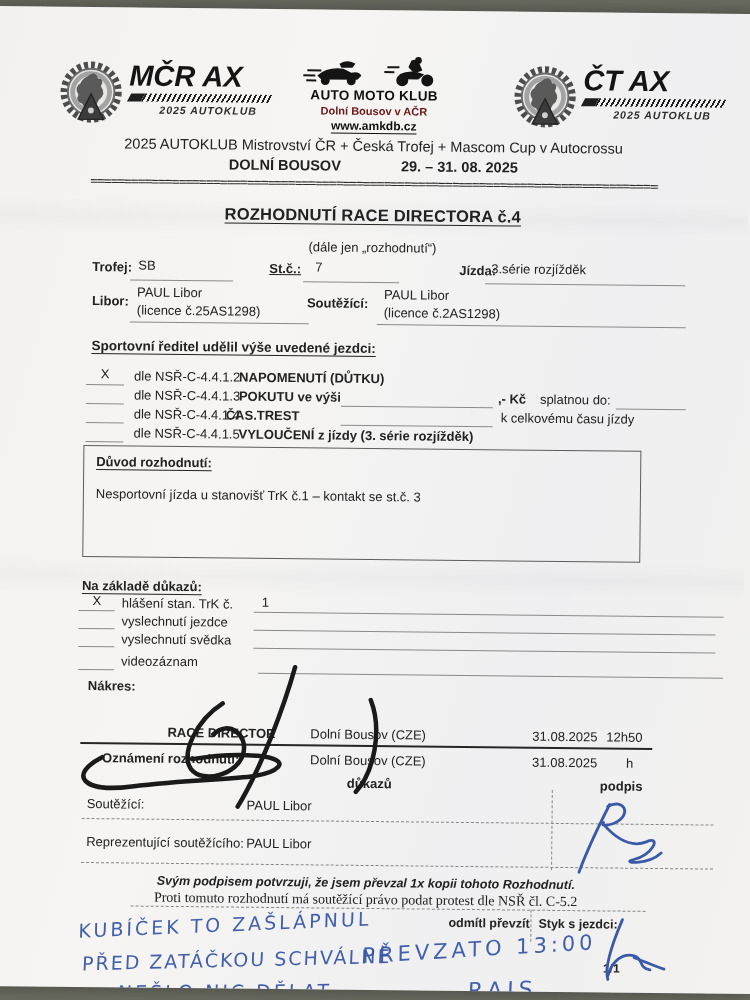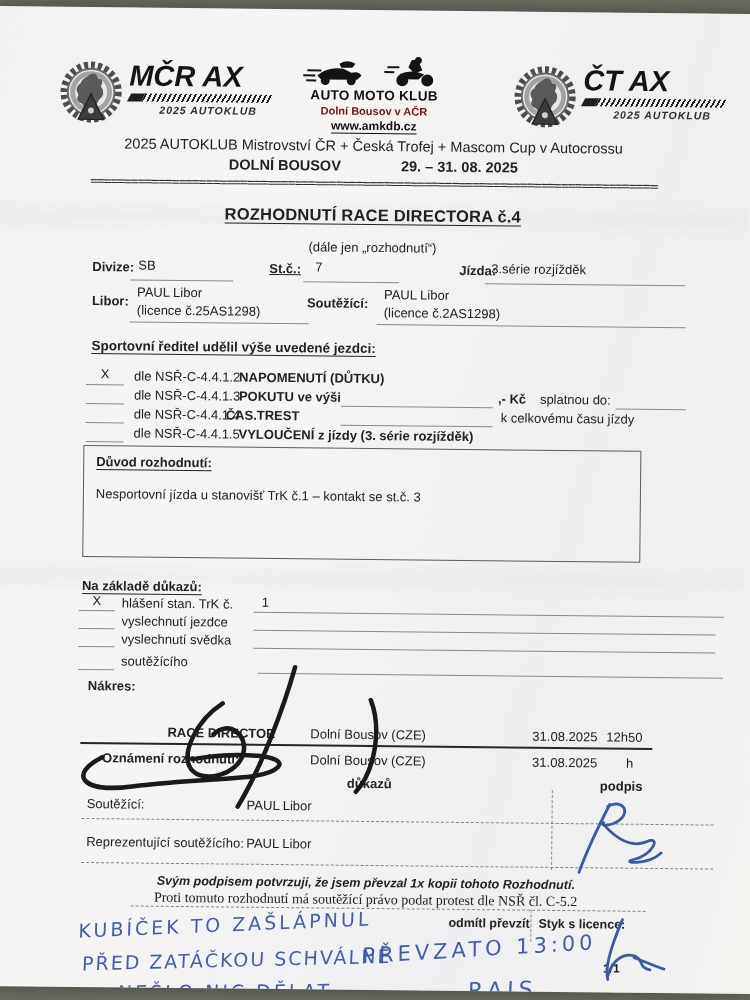--- a/index.html
+++ b/index.html
@@ -106,21 +106,21 @@
   <div class="abs center b" style="top:158px;font-size:14.5px;">
     <span>DOLNÍ BOUSOV</span>
     <span style="display:inline-block;width:52px;"></span>
     <span>29. – 31. 08. 2025</span>
   </div>
   <div class="abs" style="left:92px;top:176px;width:568px;overflow:hidden;font-family:'DejaVu Sans Mono',monospace;font-size:13px;letter-spacing:-1px;color:#2c2c2c;">========================================================================================</div>
 
   <div class="abs center b u" style="top:206px;font-size:16.5px;letter-spacing:.2px;">ROZHODNUTÍ RACE DIRECTORA č.4</div>
   <div class="abs center" style="top:240px;font-size:13px;">(dále jen „rozhodnutí“)</div>
 
-  <div class="abs b fs13" style="left:95px;top:262px;">Divize:</div>
+  <div class="abs b fs13" style="left:95px;top:262px;">Trofej:</div>
   <div class="abs line fs13" style="left:133px;top:260px;width:95px;height:22px;padding-left:8px;">SB</div>
   <div class="abs b fs13" style="left:272px;top:262px;text-decoration:underline;">St.č.:</div>
   <div class="abs line fs13" style="left:306px;top:260px;width:84px;height:22px;padding-left:12px;">7</div>
   <div class="abs b fs13" style="left:462px;top:262px;">Jízda:</div>
   <div class="abs line fs13" style="left:488px;top:260px;width:194px;height:22px;padding-left:6px;">3.série rozjížděk</div>
 
   <div class="abs b fs13" style="left:95px;top:296px;">Libor:</div>
   <div class="abs line fs13" style="left:133px;top:286px;width:172px;height:38px;padding-left:7px;line-height:18px;">
     <span style="display:block">PAUL Libor</span>
     <span style="display:block">(licence č.25AS1298)</span>
@@ -168,21 +168,21 @@
 
   <div class="abs line" style="left:85px;top:614px;width:36px;height:17px;"></div>
   <div class="abs fs13" style="left:128px;top:616px;">vyslechnutí jezdce</div>
   <div class="abs line" style="left:260px;top:614px;width:462px;height:17px;"></div>
 
   <div class="abs line" style="left:85px;top:632px;width:36px;height:17px;"></div>
   <div class="abs fs13" style="left:128px;top:634px;">vyslechnutí svědka</div>
   <div class="abs line" style="left:260px;top:632px;width:462px;height:17px;"></div>
 
   <div class="abs line" style="left:85px;top:650px;width:36px;height:22px;"></div>
-  <div class="abs fs13" style="left:128px;top:656px;">soutěžícího</div>
+  <div class="abs fs13" style="left:128px;top:656px;">videozáznam</div>
   <div class="abs line" style="left:265px;top:656px;width:465px;height:18px;"></div>
 
   <div class="abs b fs13" style="left:88px;top:681px;padding-left:7px;">Nákres:</div>
 
   <div class="abs" style="left:88px;top:745px;width:572px;border-top:2px solid #262626;"></div>
   <div class="abs b fs13" style="left:175px;top:727px;">RACE DIRECTOR</div>
   <div class="abs fs13" style="left:318px;top:727px;">Dolní Bousov (CZE)</div>
   <div class="abs fs13" style="left:540px;top:727px;">31.08.2025</div>
   <div class="abs fs13" style="left:614px;top:727px;">12h50</div>
 
@@ -219,21 +219,21 @@
       <path d="M52,32 C62,43 78,56 95,49 C111,42 101,63 82,67 C69,70 96,73 110,60"></path>
     </g>
   </svg>
 
   <div class="abs center" style="top:876px;font-size:12.5px;font-style:italic;font-weight:600;">Svým podpisem potvrzuji, že jsem převzal 1x kopii tohoto Rozhodnutí.</div>
   <div class="abs center" style="top:892px;font-size:14px;font-family:'Liberation Serif',serif;">Proti tomuto rozhodnutí má soutěžící právo podat protest dle NSŘ čl. C-5.2</div>
 
   <div class="abs dotline" style="left:140px;top:895px;width:515px;height:13px;"></div>
   <div class="abs" style="left:540px;top:908px;height:32px;border-left:1.5px dashed #888;"></div>
   <div class="abs b" style="left:458px;top:915px;font-size:12.5px;">odmítl převzít</div>
-  <div class="abs b" style="left:548px;top:915px;font-size:12.5px;">Styk s licence:</div>
+  <div class="abs b" style="left:548px;top:915px;font-size:12.5px;">Styk s jezdci:</div>
   <div class="abs b" style="left:613px;top:959px;font-size:12px;">1/1</div>
 
   <div class="abs hw" style="left:88px;top:915px;font-size:19px;letter-spacing:3px;transform:rotate(-3deg) skewX(-4deg);">KUBÍČEK TO ZAŠLÁPNUL</div>
   <div class="abs hw" style="left:92px;top:950px;font-size:19px;letter-spacing:2px;transform:rotate(-2deg) skewX(-4deg);">PŘED ZATÁČKOU SCHVÁLNĚ</div>
   <div class="abs hw" style="left:128px;top:982px;font-size:19px;letter-spacing:3px;transform:rotate(-1deg) skewX(-4deg);">NEŠLO NIC DĚLAT</div>
   <div class="abs hw" style="left:372px;top:936px;font-size:21px;letter-spacing:4px;transform:rotate(-4deg) skewX(-4deg);">PŘEVZATO 13:00</div>
   <div class="abs hw" style="left:478px;top:976px;font-size:22px;letter-spacing:5px;transform:rotate(-2deg) skewX(-4deg);">RAIS</div>
 
   <svg class="svgsig" style="left:598px;top:903px;" width="78" height="92" viewBox="0 0 78 92">
     <g fill="none" stroke="#3a5aa8" stroke-width="2.8" stroke-linecap="round">

